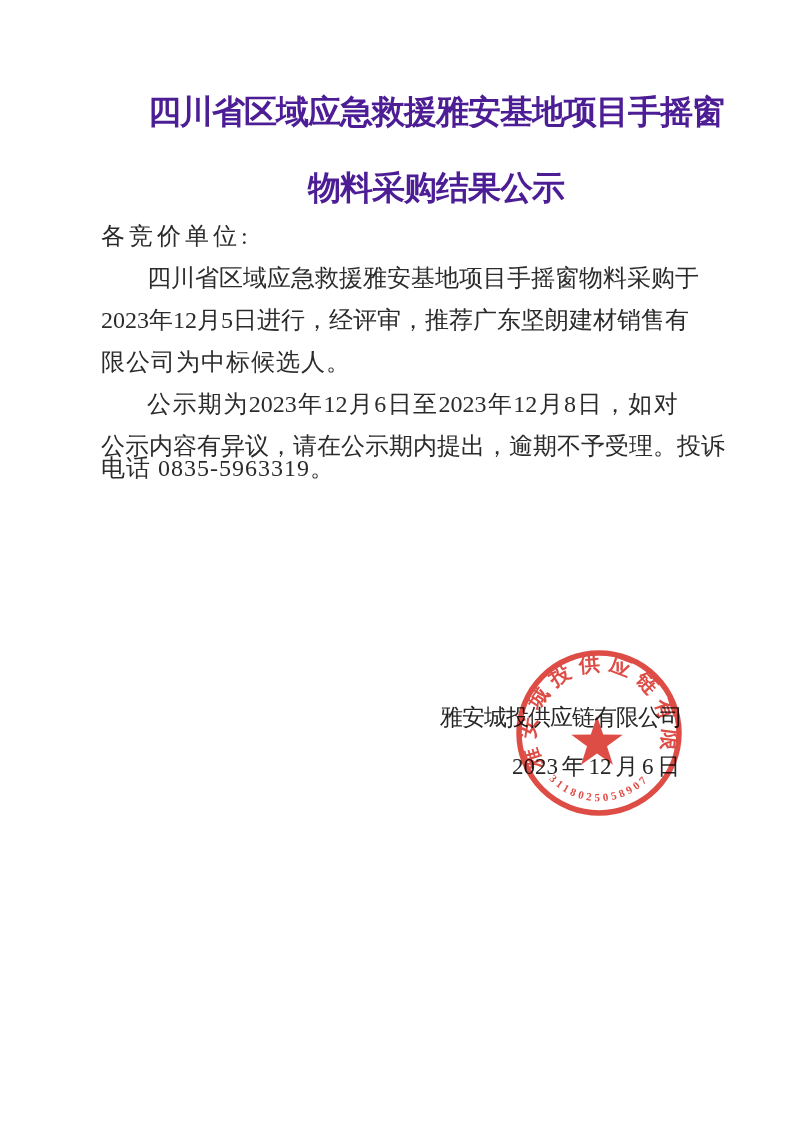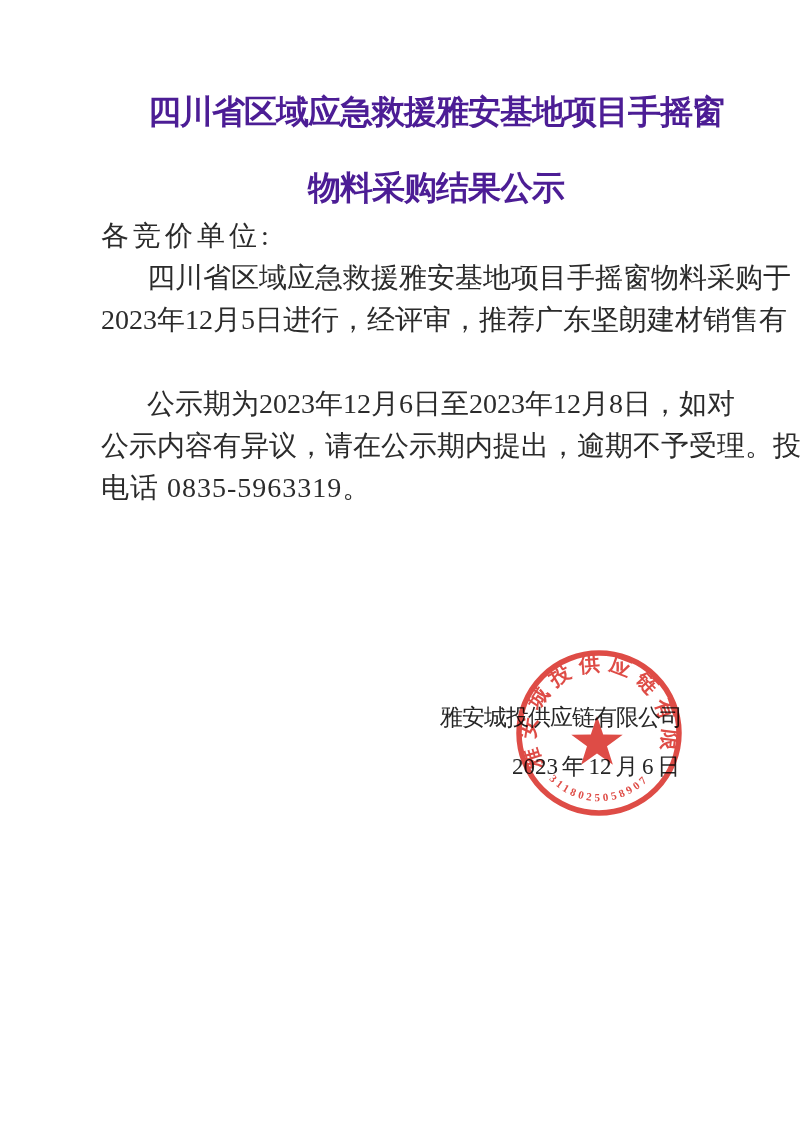--- a/index.html
+++ b/index.html
@@ -17,27 +17,27 @@
     font-size:33px;
     letter-spacing:-1px;
     color:#4c1d95;
     line-height:44px;
     margin-left:36px;
   }
   .title-1{top:90px;}
   .title-2{top:166px;}
   .body-line{
     position:absolute;left:101px;width:577px;
-    font-size:28px;color:#2b2b2b;
+    font-size:24px;color:#2b2b2b;
     line-height:32px;height:32px;
     white-space:nowrap;
   }
   .salutation{top:220px;letter-spacing:4px;}
   .l1{top:262px;} .l2{top:304px;} .l3{top:346px;}
-  .l4{top:388px;} .l5{top:430px;} .l6{top:472px;}
+  .l4{top:388px;} .l5{top:430px;} .l6{top:452px;}
   
   .full{display:flex;justify-content:space-between;align-items:baseline;}
   .full span{flex:0 0 auto;}
   .indent{padding-left:46px;width:531px;}
   .last{letter-spacing:1px;}
   .sig-company{
     position:absolute;left:440px;top:702px;
     font-size:23px;letter-spacing:-1px;color:#262626;white-space:nowrap;
   }
   .sig-date{
@@ -109,20 +109,21 @@
       <span>广</span>
       <span>东</span>
       <span>坚</span>
       <span>朗</span>
       <span>建</span>
       <span>材</span>
       <span>销</span>
       <span>售</span>
       <span>有</span>
     </div>
+  <div class="body-line l3 last">限公司为中标候选人。</div>
 
   <div class="body-line l4 full indent">
       <span>公</span>
       <span>示</span>
       <span>期</span>
       <span>为</span>
       <span> 2023 </span>
       <span>年</span>
       <span> 12 </span>
       <span>月</span>

